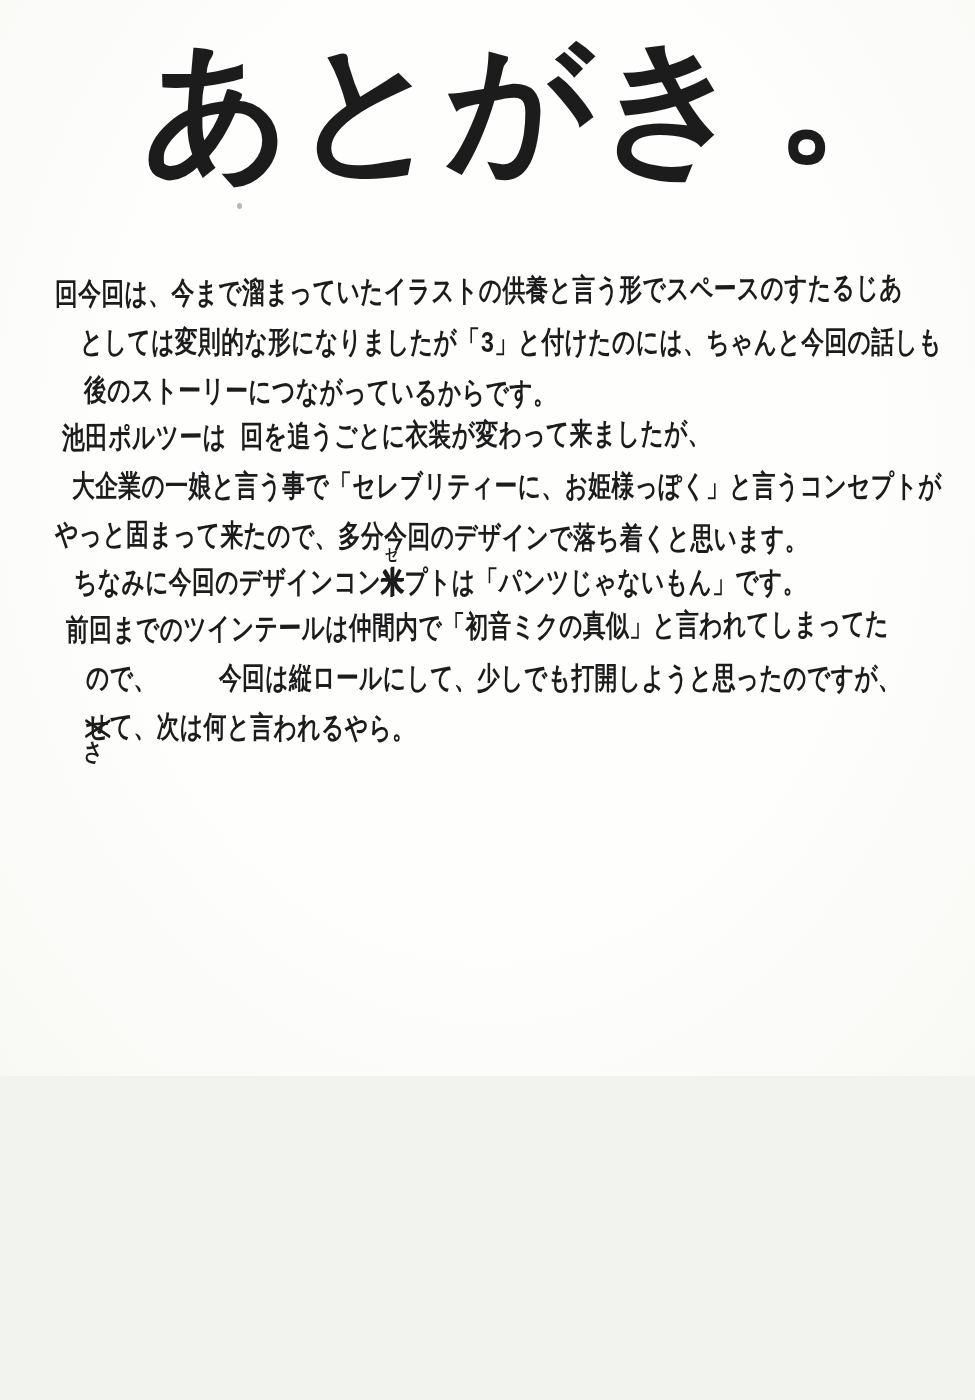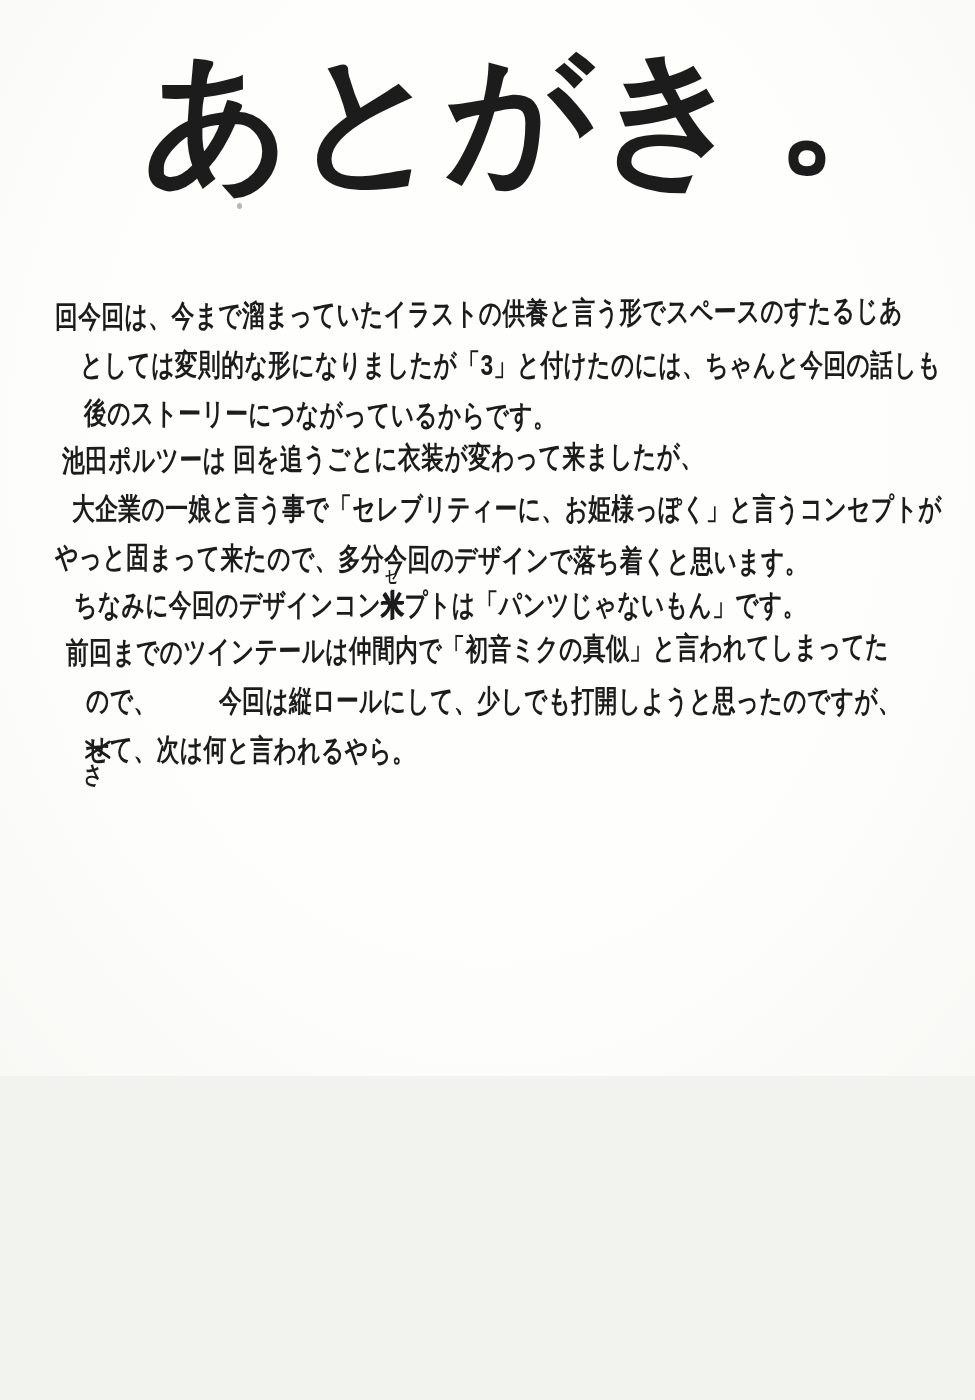--- a/index.html
+++ b/index.html
@@ -5,21 +5,21 @@
   html, body { margin: 0; padding: 0; }
   body { background: #f2f2ef; }
 
   .paper {
     position: relative;
     width: 975px;
     height: 1076px;
     margin: 0 auto;
     background: radial-gradient(ellipse at 50% 42%, #fefefd 55%, #f8f8f5 100%);
     color: #1c1c1c;
-    font-family: Liberation Sans, sans-serif;
+    font-family: Liberation Mono, monospace;
     font-weight: 700;
     overflow: hidden;
   }
 
   
   .title {
     position: absolute;
     top: 26px;
     left: 142px;
     margin: 0;
@@ -43,21 +43,21 @@
     width: 5px;
     height: 6px;
     border-radius: 50%;
     background: #858585;
     opacity: 0.6;
   }
 
   
   .body-block {
     position: absolute;
-    top: 293px;
+    top: 272px;
     left: 0;
     width: 975px;
   }
   .line {
     margin: 0;
     height: 48px;
     line-height: 48px;
     font-size: 30px;
     white-space: nowrap;
     transform: scaleX(0.76);

